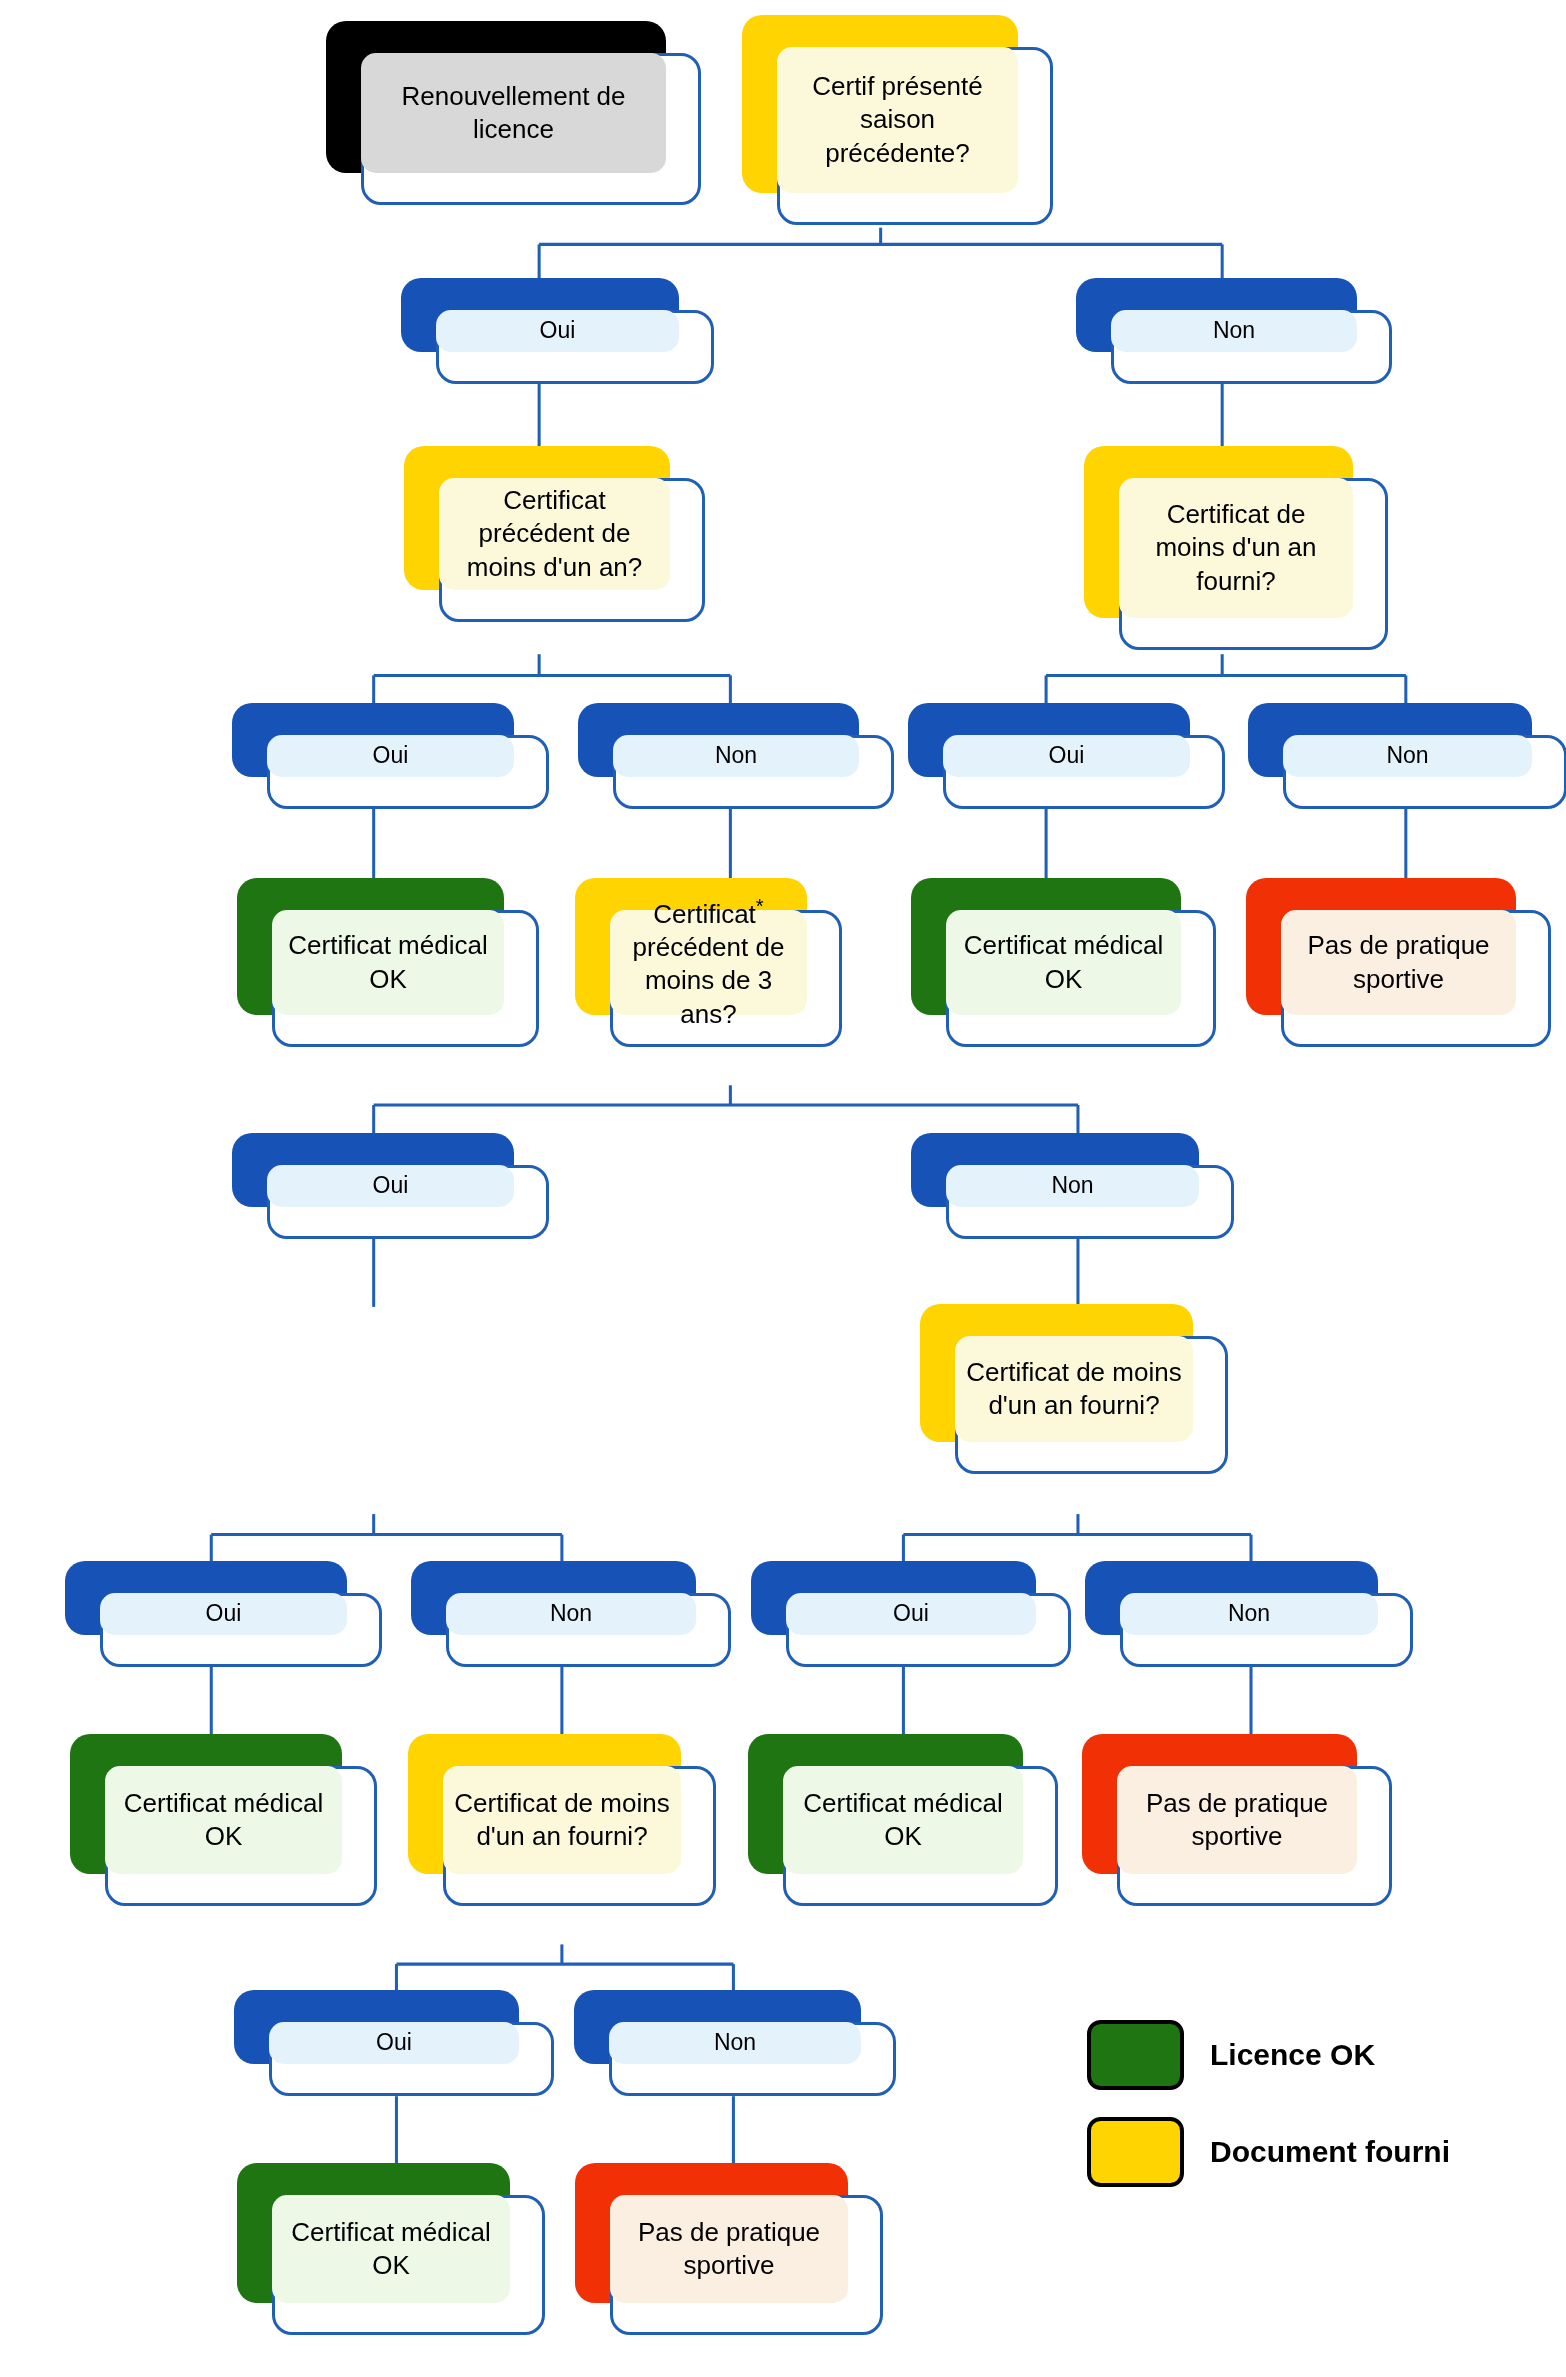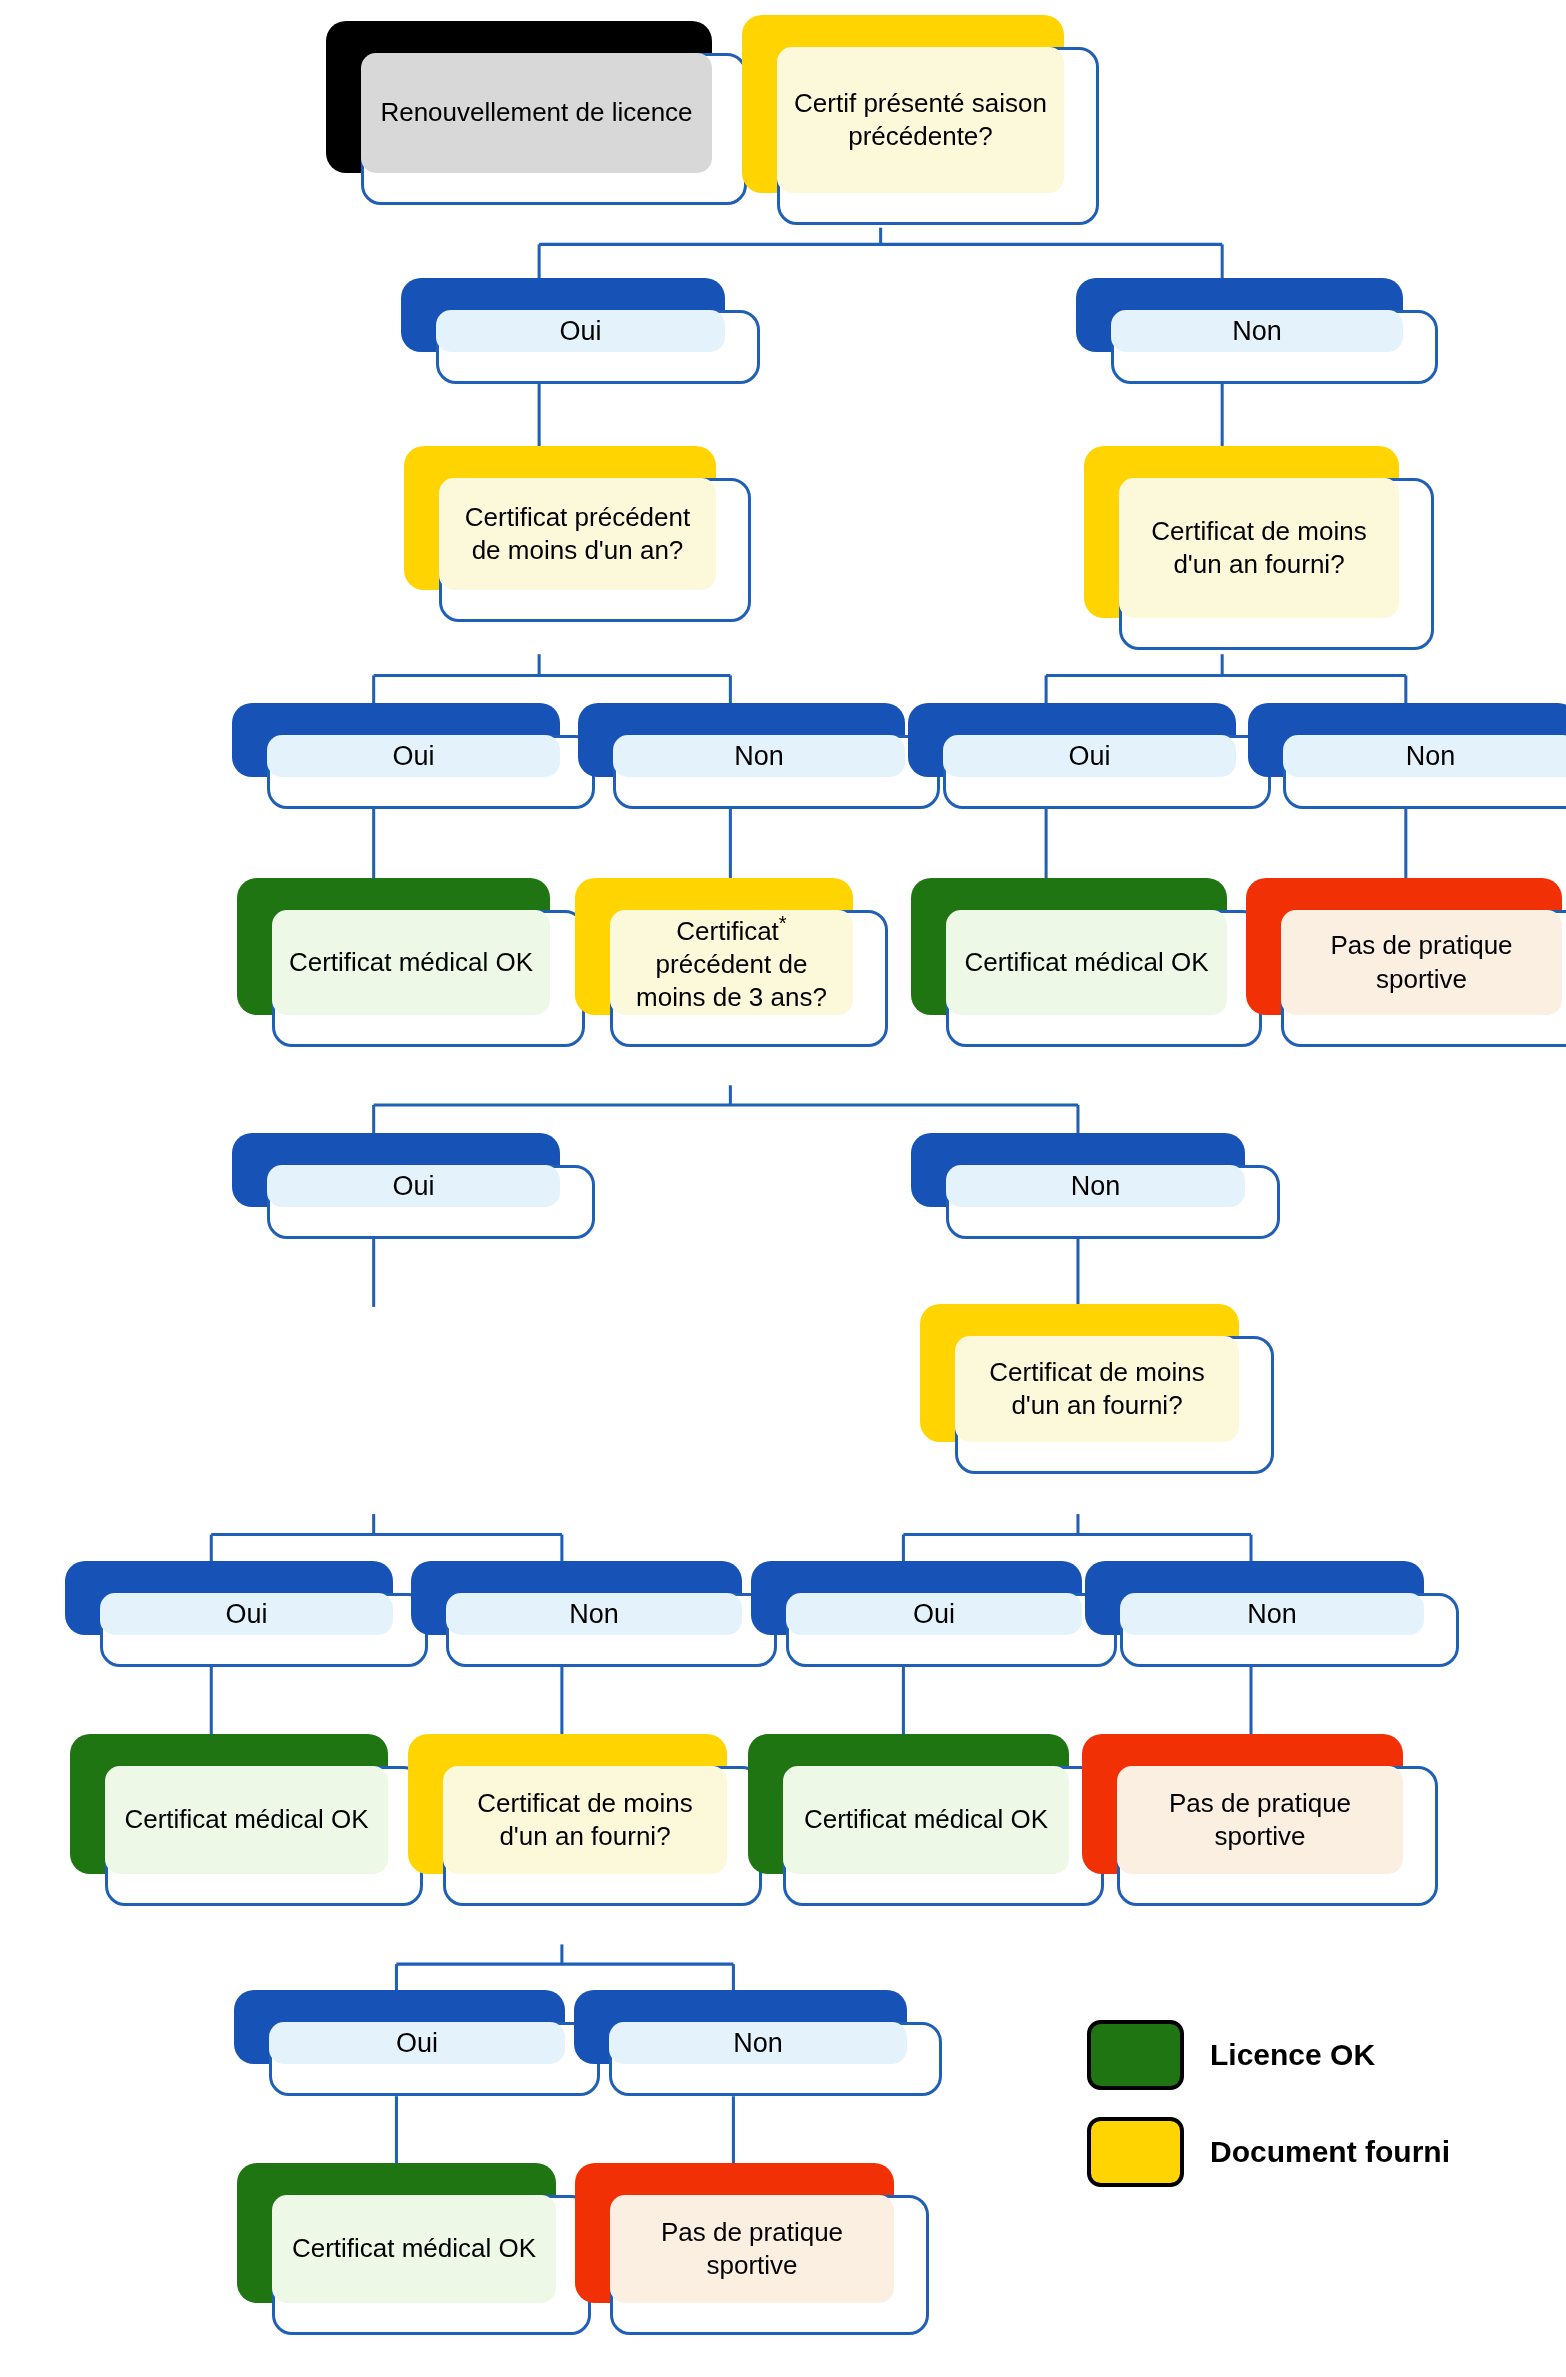--- a/index.html
+++ b/index.html
@@ -4,21 +4,21 @@
 <style>
   html,body{margin:0;padding:0;background:#ffffff;}
   body{width:1567px;height:2377px;font-family:"Liberation Sans",sans-serif;}
   #stage{position:relative;width:1567px;height:2377px;overflow:hidden;background:#fff;}
 
   
   svg#wires{position:absolute;left:0;top:0;width:1567px;height:2377px;pointer-events:none;}
   svg#wires path,svg#wires line{stroke:#1F5FB5;stroke-width:4;fill:none;}
 
   
-  .node{position:absolute;padding-left:46px;}
+  .node{position:absolute;}
   .node .shadow{
     position:absolute;left:0;top:0;width:100%;height:100%;
     border-radius:20px;
   }
   .node .card{
     position:absolute;left:35px;top:32px;width:100%;height:100%;
     border:3.8px solid #1F5FB5;border-radius:20px;background:#ffffff;
     box-sizing:border-box;
   }
   .node .fill{
@@ -27,21 +27,21 @@
     border-radius:15px;box-sizing:border-box;
   }
   .node .txt{
     position:absolute;left:35px;top:32px;
     width:calc(100% - 35px);height:calc(100% - 32px);
     display:flex;align-items:center;justify-content:center;
     text-align:center;box-sizing:border-box;
     color:#000;line-height:1.28;padding:0 10.6px;
     font-size:26px;
   }
-  .node.small .txt{font-size:27px;}
+  .node.small .txt{font-size:23px;}
 
   
   .c-start .shadow{background:#000000;}
   .c-start .fill{background:#d8d8d8;}
 
   .c-yellow .shadow{background:#FFD400;}
   .c-yellow .fill{background:#FCF9DB;}
 
   .c-blue .shadow{background:#1753B6;}
   .c-blue .fill{background:#E4F2FC;}

